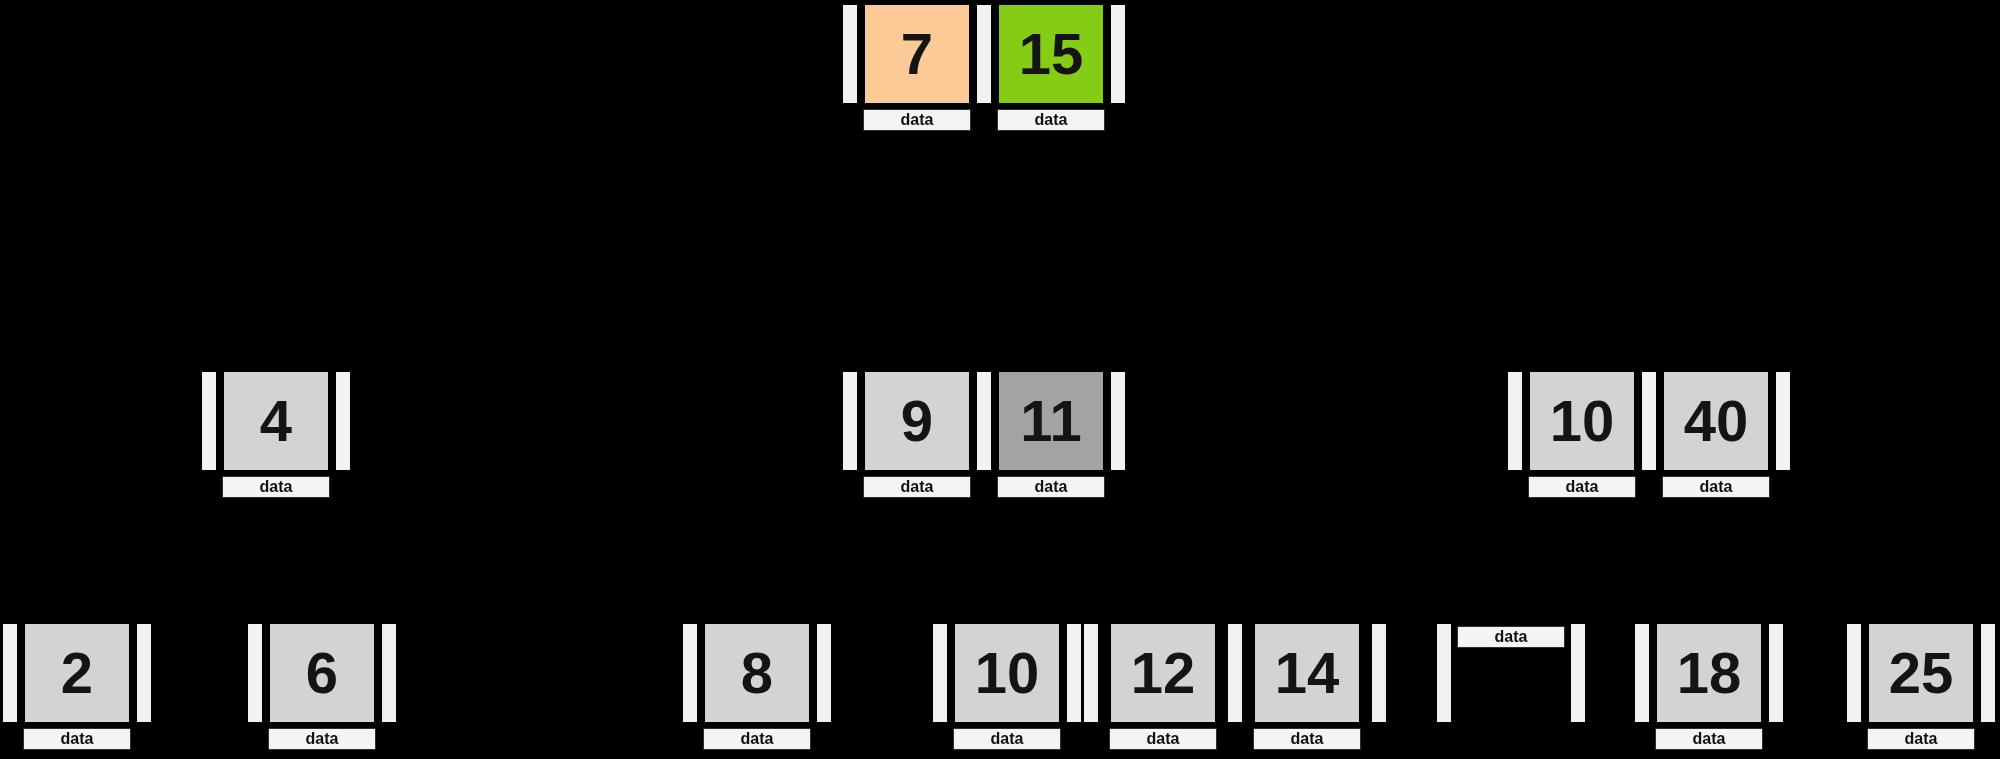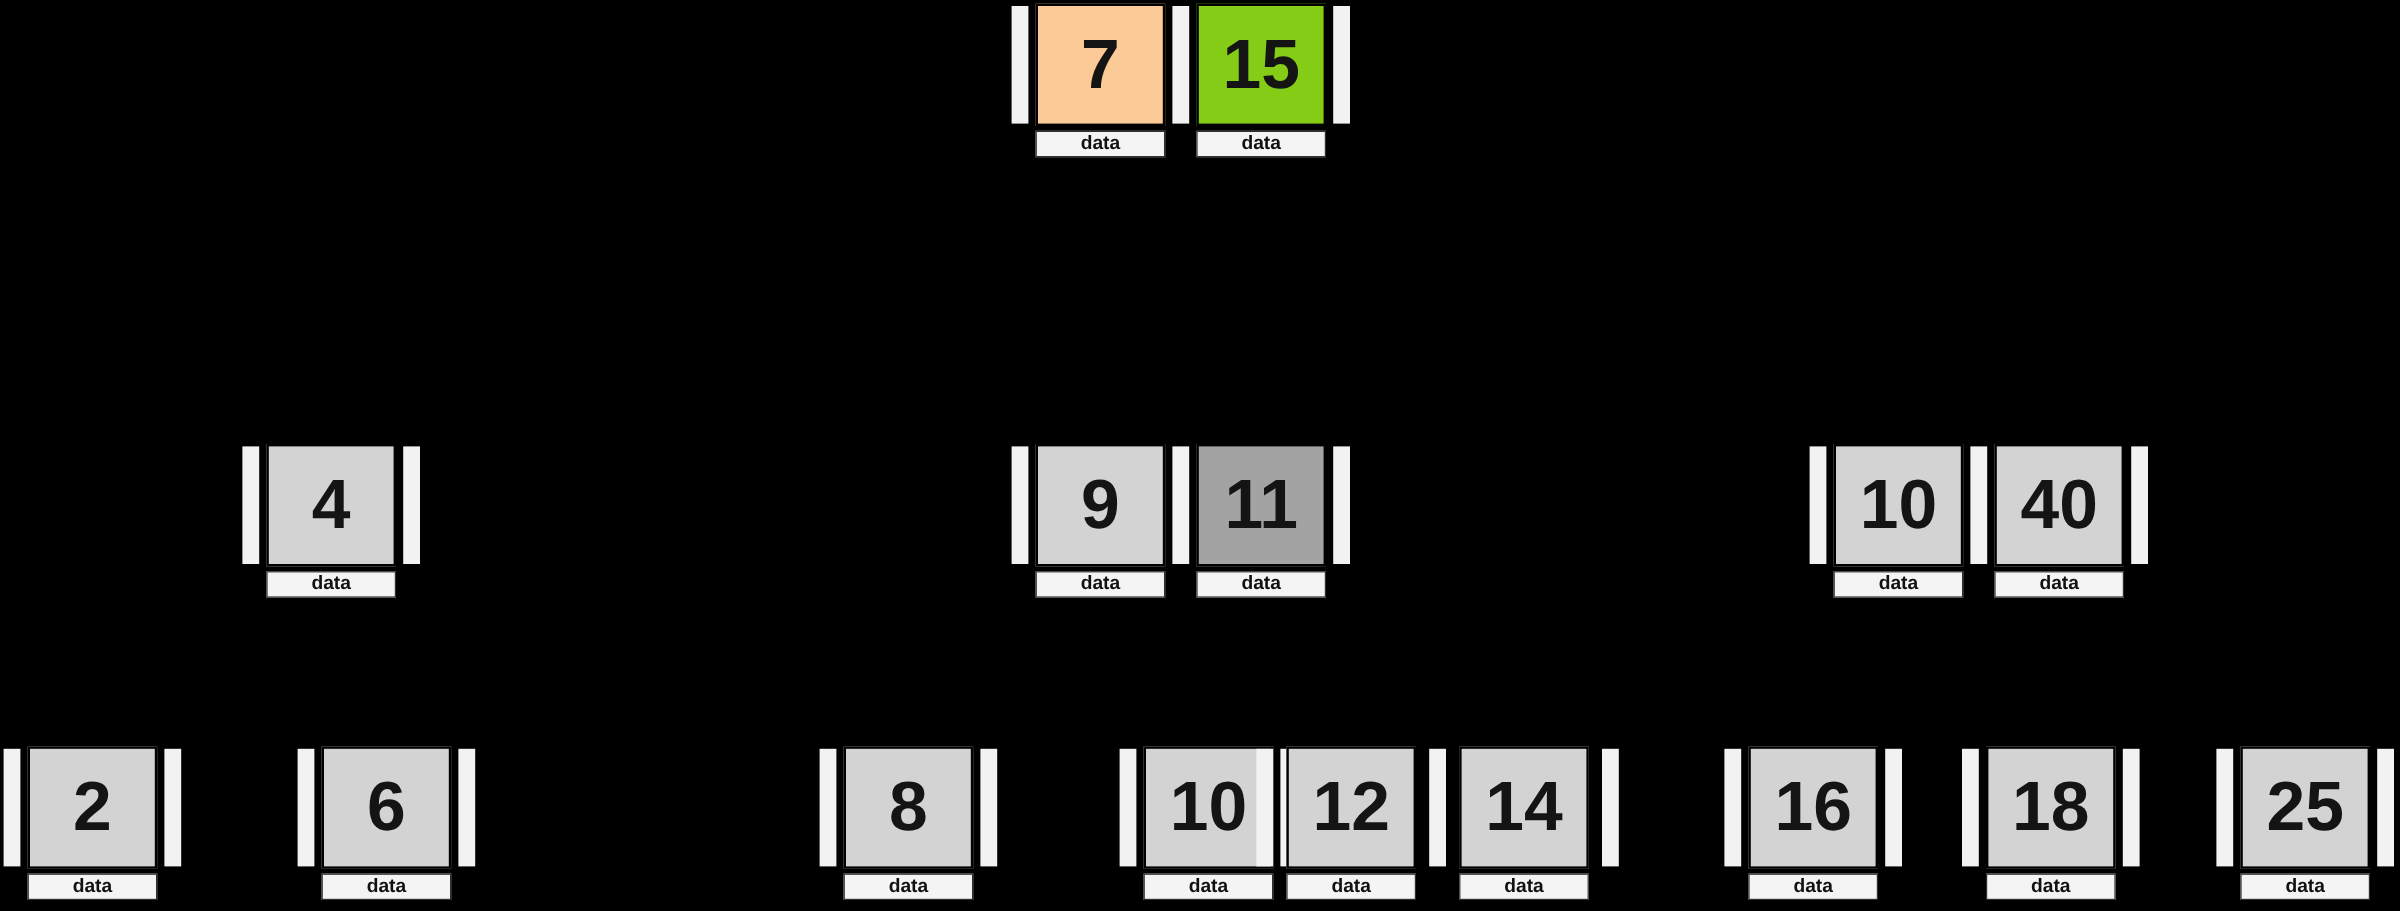--- a/index.html
+++ b/index.html
@@ -138,37 +138,36 @@
       <span class="ptr" style="background: rgb(242, 242, 242);"></span>
     </div>
     <div class="node" style="left: 890px; top: 622px; padding-left: 43px;">
       <span class="ptr" style="background: rgb(242, 242, 242);"></span>
       <div class="keycol">
         <div class="keycell" style="background: rgb(211, 211, 211); color: rgb(20, 20, 20);">10</div>
         <div class="datalabel" style="background: rgb(244, 244, 244);">data</div>
       </div>
       <span class="ptr" style="background: rgb(242, 242, 242);"></span>
     </div>
-    <div class="node" style="left: 1047px; top: 622px; gap: 11px;">
+    <div class="node" style="left: 1084px; top: 622px; gap: 11px;">
       <span class="ptr" style="background: rgb(242, 242, 242);"></span>
       <div class="keycol">
         <div class="keycell" style="background: rgb(211, 211, 211); color: rgb(20, 20, 20);">12</div>
         <div class="datalabel" style="background: rgb(244, 244, 244);">data</div>
       </div>
       <span class="ptr" style="background: rgb(242, 242, 242);"></span>
       <div class="keycol">
         <div class="keycell" style="background: rgb(211, 211, 211); color: rgb(20, 20, 20);">14</div>
         <div class="datalabel" style="background: rgb(244, 244, 244);">data</div>
       </div>
       <span class="ptr" style="background: rgb(242, 242, 242);"></span>
     </div>
     <div class="node" style="left: 1437px; top: 622px;">
       <span class="ptr" style="background: rgb(242, 242, 242);"></span>
       <div class="keycol">
-        <div class="keycell" style="background: rgb(211, 211, 211); color: rgb(20, 20, 20);">16</div>
         <div class="datalabel" style="background: rgb(244, 244, 244);">data</div>
       </div>
       <span class="ptr" style="background: rgb(242, 242, 242);"></span>
     </div>
     <div class="node" style="left: 1635px; top: 622px;">
       <span class="ptr" style="background: rgb(242, 242, 242);"></span>
       <div class="keycol">
         <div class="keycell" style="background: rgb(211, 211, 211); color: rgb(20, 20, 20);">18</div>
         <div class="datalabel" style="background: rgb(244, 244, 244);">data</div>
       </div>

